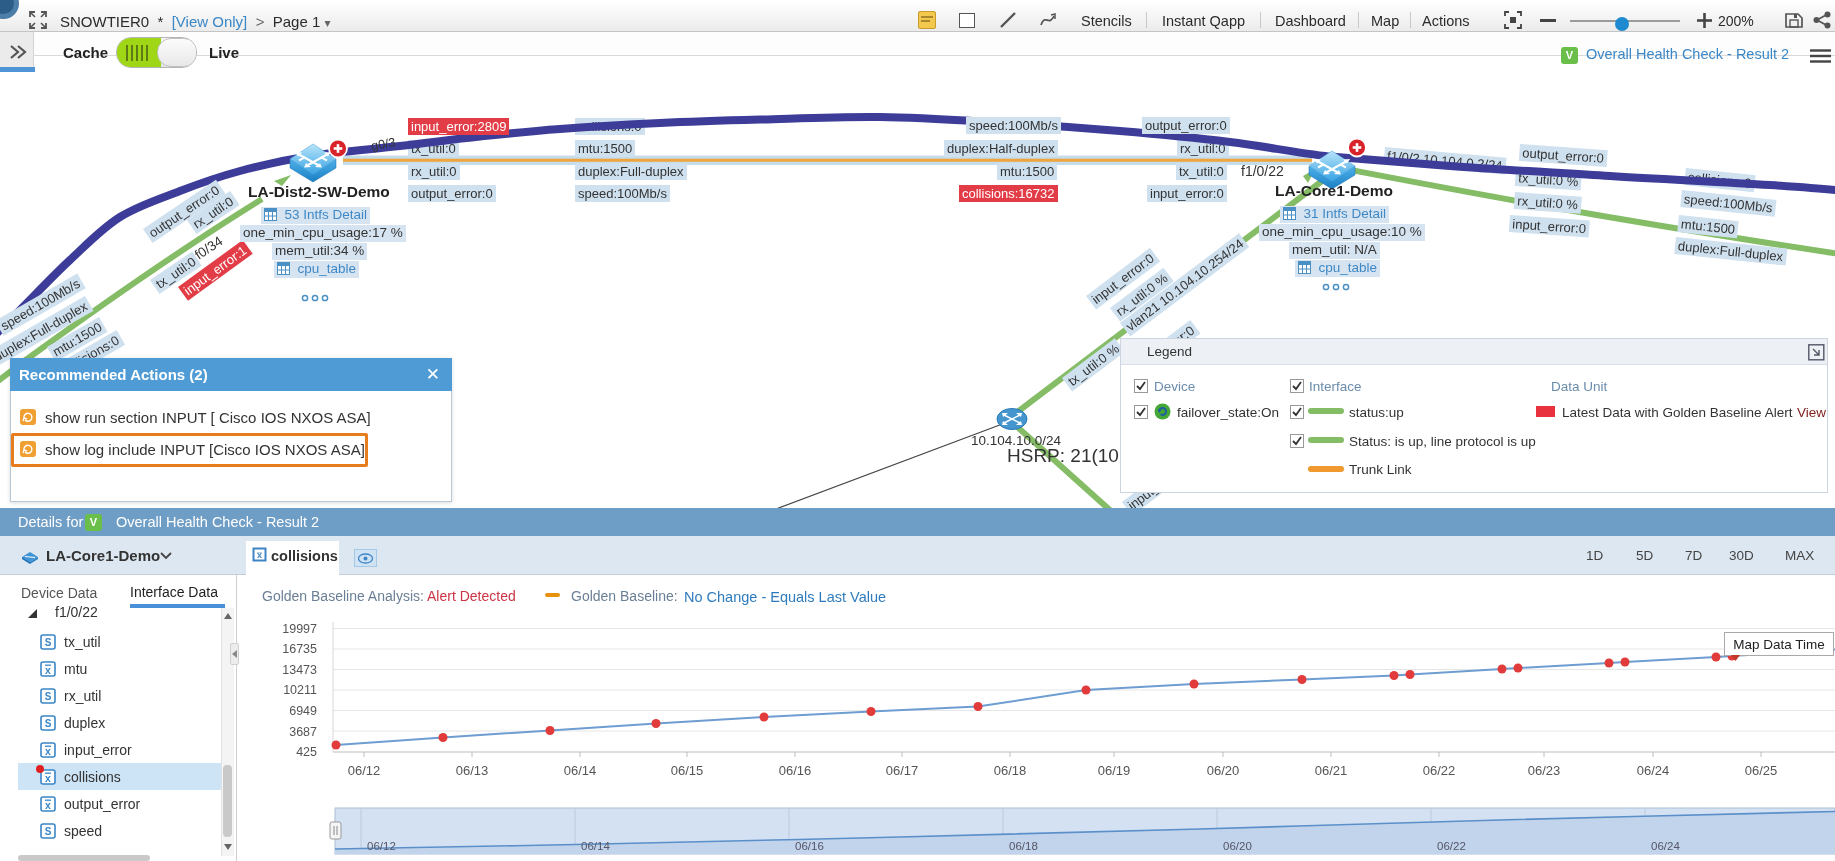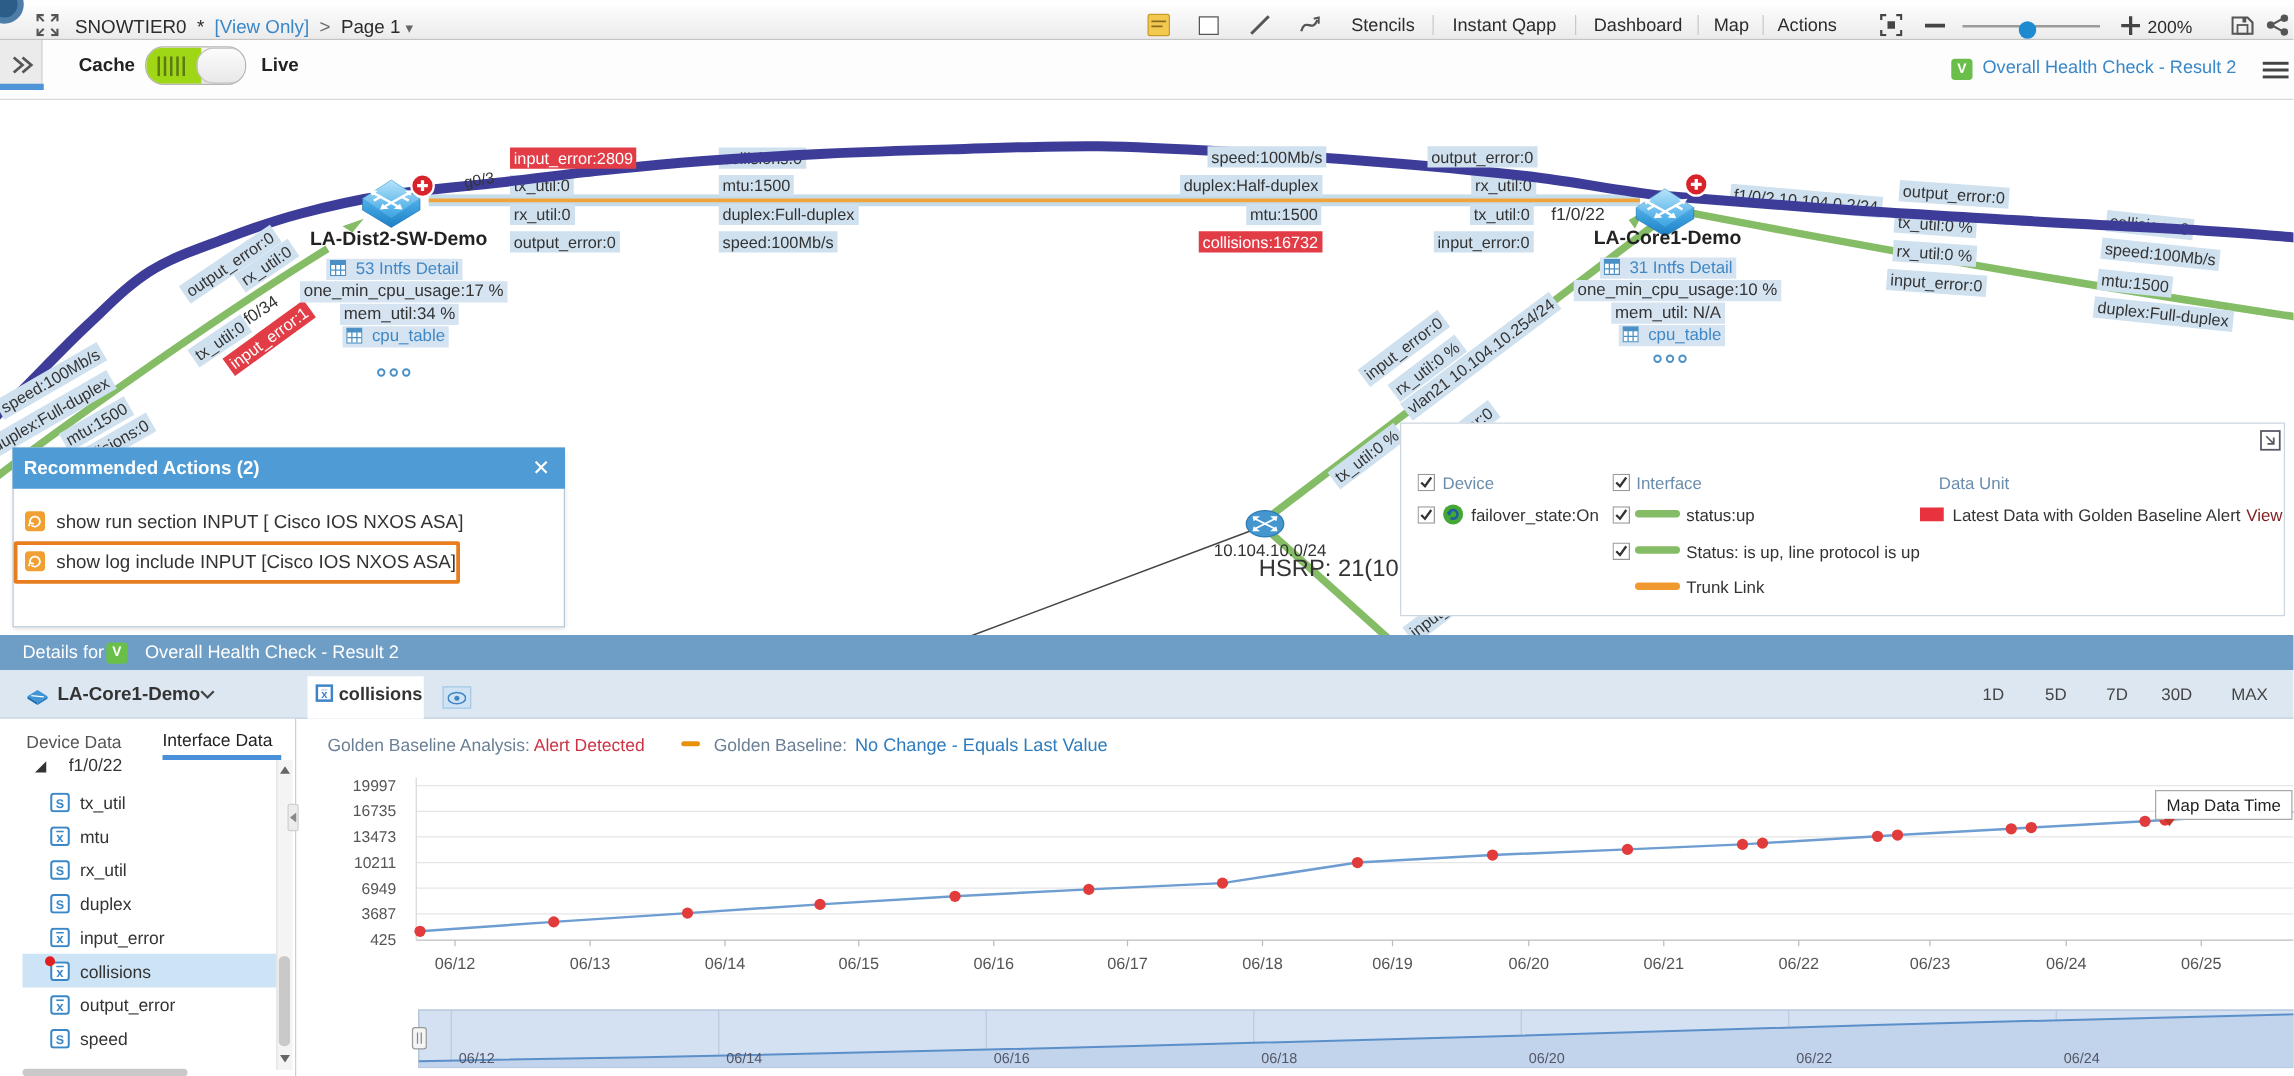--- a/index.html
+++ b/index.html
@@ -3,21 +3,21 @@
 <meta charset="utf-8">
 <style>
 * { margin:0; padding:0; box-sizing:border-box; }
 body { font-family:"Liberation Sans", sans-serif; background:#fff; }
 #app { position:relative; width:1835px; height:861px; overflow:hidden; background:#fff; }
 .abs { position:absolute; }
 .toolbar { position:absolute; left:0; top:4px; width:1835px; height:28px; background:linear-gradient(#fdfdfd,#ebebeb); border-bottom:1px solid #c4c4c4;text-decoration:underline; }
 .corner { position:absolute; left:-12px; top:-16px; width:31px; height:31px; border-radius:50%; background:#2c5d88; border:5px solid #4d7ea8; }
 .ttext { position:absolute; top:9px; font-size:15px; color:#2b2b2b; white-space:nowrap; }
 .blue { color:#3a87c8; }
-.row2 { position:absolute; left:0; top:32px; width:1835px; height:48px; background:#fdfdfd; border-bottom:1px solid #d9d9d9; }
+.row2 { position:absolute; left:0; top:32px; width:1835px; height:24px; background:#fdfdfd; border-bottom:1px solid #d9d9d9; }
 .leftstrip { position:absolute; left:0; top:0; width:34px; height:40px; background:#ebebeb; border-right:1px solid #d4d4d4; }
 .bluebar { position:absolute; left:0; top:35px; width:35px; height:5px; background:#4f94d6; }
 
 .lbl { position:absolute; font-size:13px; color:#333; background:#cfe0ef; padding:0 3px; height:17px; line-height:17px; white-space:nowrap; }
 .redl { background:#e23c47; color:#fff; }
 .plain { background:none; }
 .rlbl { transform-origin:left top; }
 .devname { position:absolute; font-size:15.5px; font-weight:bold; color:#222; white-space:nowrap; }
 .sub { position:absolute; font-size:13.5px; color:#333; background:#d6e4f2; height:17px; line-height:16px; padding:0 3px; white-space:nowrap; }
 .sub .lnk { color:#3f88c5;text-align:right; }
@@ -221,20 +221,21 @@
       </svg>
   <div class="abs" style="left:34px;top:50px;font-size:15px;color:#333;white-space:nowrap">show run section INPUT [ Cisco IOS NXOS ASA]</div>
   <div class="abs" style="left:0;top:74px;width:357px;height:34px;border:3px solid #e87d1e;border-radius:2px"></div>
   <div style="position:absolute;left:9px;top:82px;width:16px;height:16px;background:#f0a032;border-radius:3px"></div>
   <svg class="abs" style="left:11px;top:84px" width="12" height="12">
         <path d="M2,7 a4,4 0 1 1 1,2 M2,7 l-1,3 M2,7 l3,1" stroke="#fff" stroke-width="1.4" fill="none"></path>
       </svg>
   <div class="abs" style="left:34px;top:82px;font-size:15px;color:#333;white-space:nowrap">show log include INPUT [Cisco IOS NXOS ASA]</div>
 </div>
 <div class="panel" style="left:1120px;top:338px;width:708px;height:155px;box-shadow:none;border-color:#cdd6e0">
+  <div style="position:absolute;left:0;top:0;width:706px;height:26px;background:#edf1f6;border-bottom:1px solid #d7dee6;color:#333;font-size:13.5px;line-height:26px;padding-left:26px">Legend</div>
   <svg class="abs" style="left:687px;top:5px" width="17" height="17">
         <rect x="0.8" y="0.8" width="15" height="15" fill="none" stroke="#556" stroke-width="1.4"></rect>
         <path d="M5,5 L11,11 M11,6 L11,11 L6,11" stroke="#556" stroke-width="1.4" fill="none"></path>
       </svg>
 
   <svg class="abs" style="left:13px;top:40px" width="14" height="14">
         <rect x="0.5" y="0.5" width="13" height="13" fill="#fff" stroke="#999"></rect>
         <path d="M3,7 L6,10 L11,3" stroke="#333" stroke-width="1.8" fill="none"></path>
       </svg>
   <div class="abs" style="left:33px;top:40px;font-size:13.5px;color:#6b8cab">Device</div>

